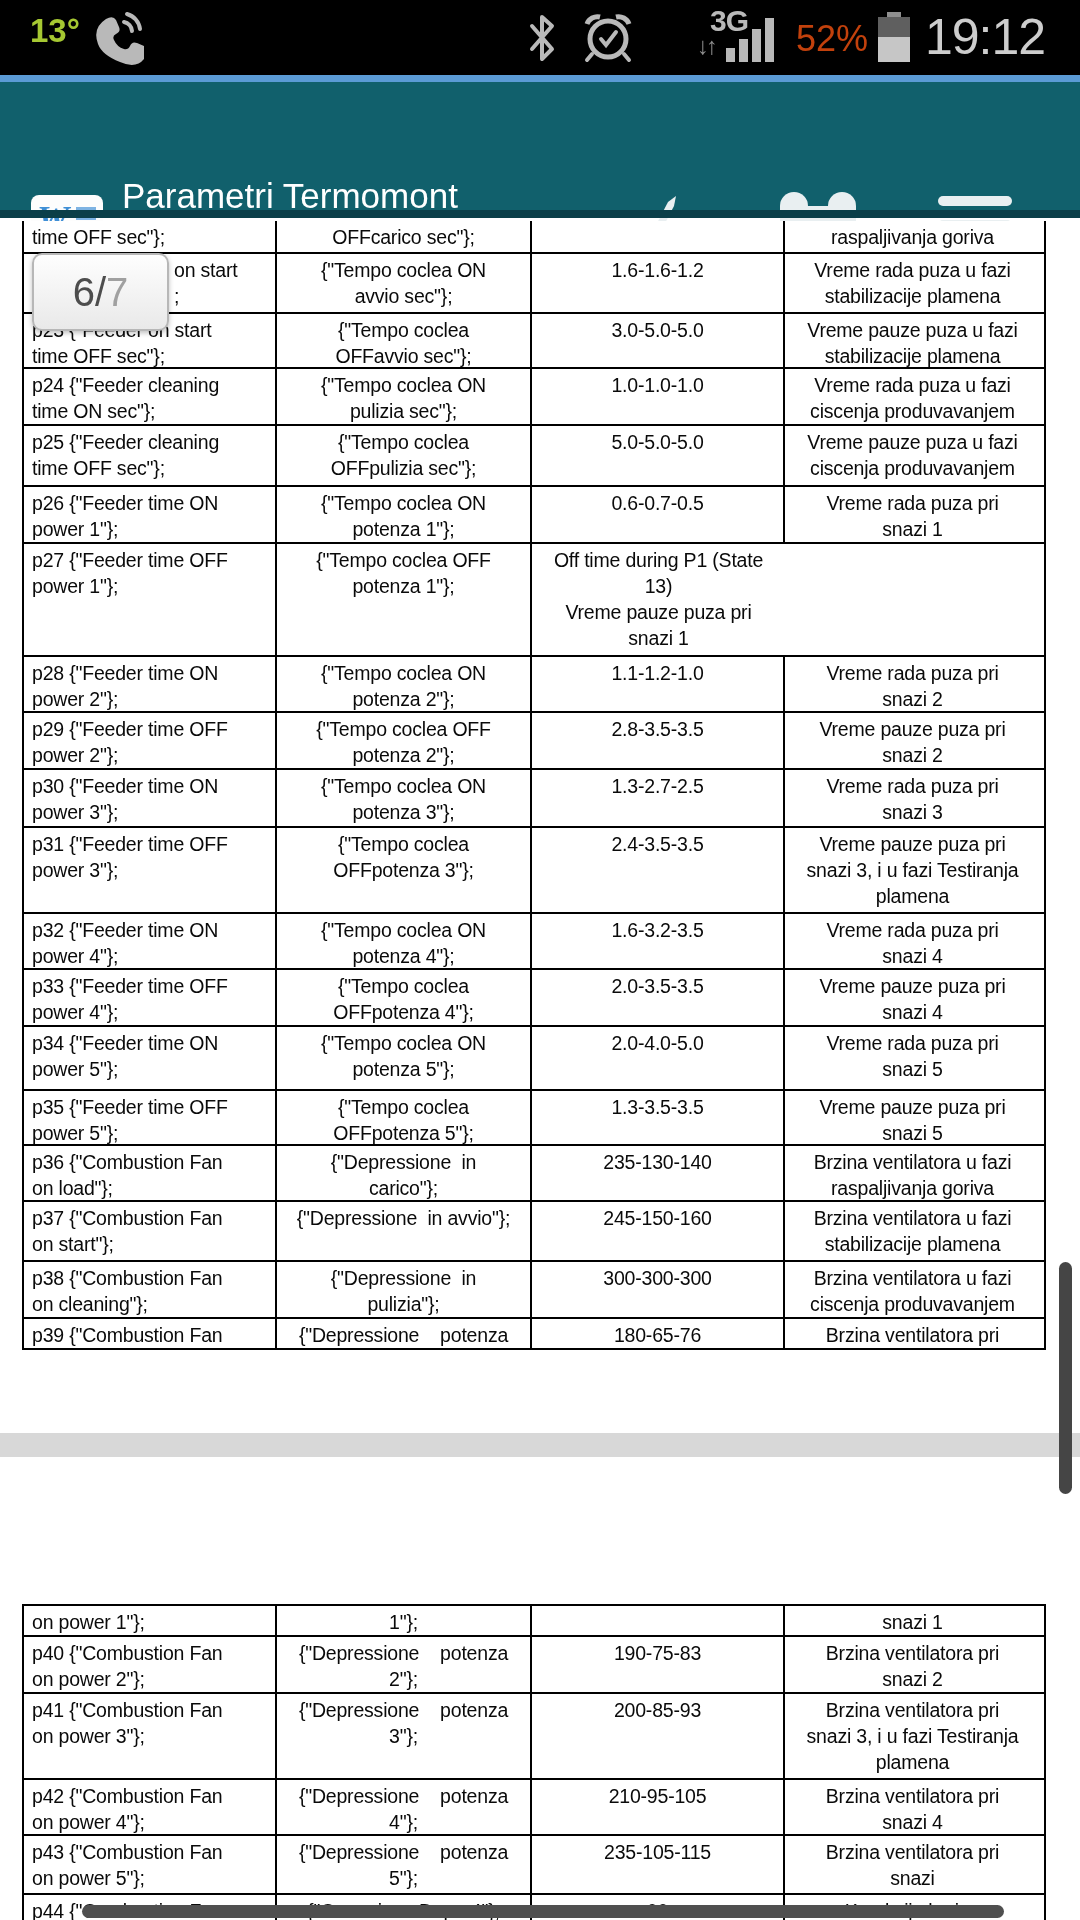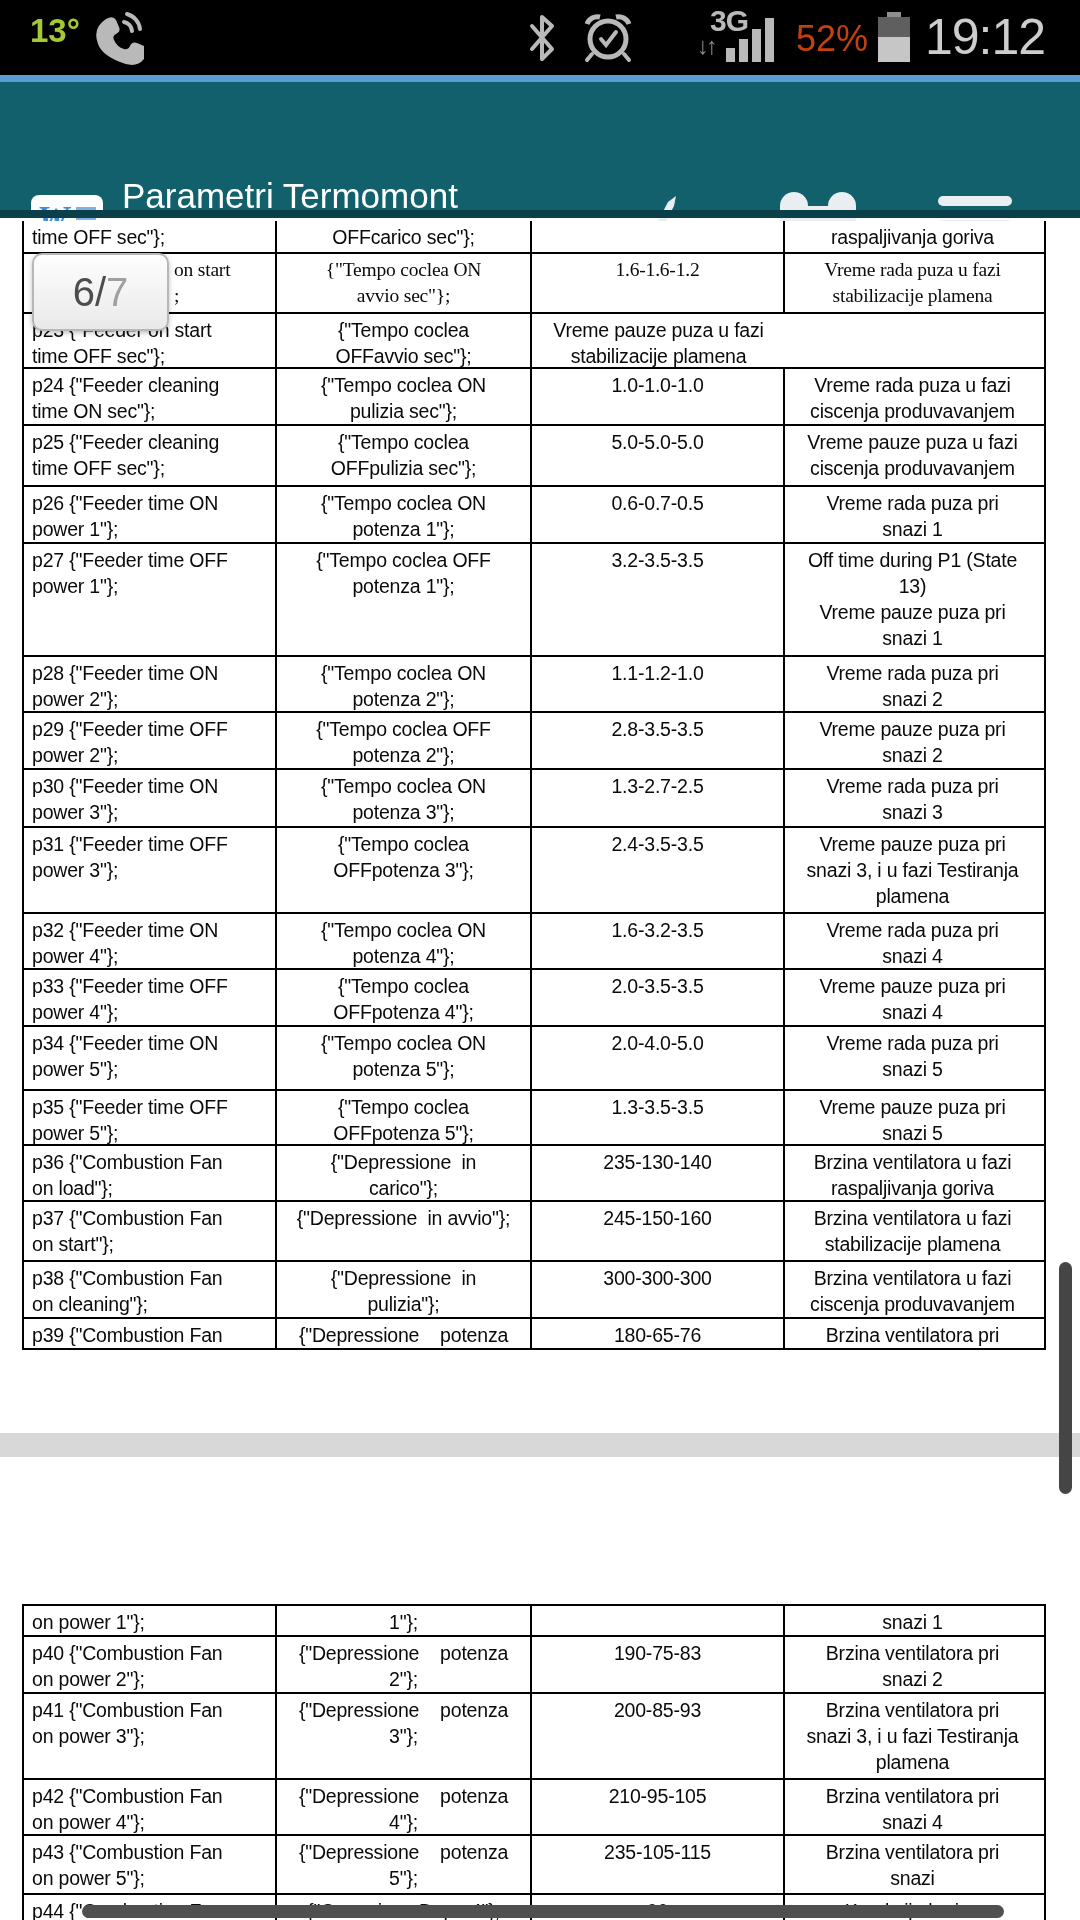--- a/index.html
+++ b/index.html
@@ -164,34 +164,35 @@
 </div>
 <div class="app-bar-edge"></div>
 
 <div id="page6-table" class="doc-table">
     <div class="trow" style="height: 31px;">
       <div class="tcell c1">time OFF sec"};</div>
       <div class="tcell c2">OFFcarico sec"};</div>
       <div class="tcell c3"></div>
       <div class="tcell c4">raspaljivanja goriva</div>
     </div>
-    <div class="trow" style="height: 58px; font-family: Liberation Serif, serif;">
+    <div class="trow" style="height: 58px;">
       <div class="tcell c1 indent">on start
 ;</div>
       <div class="tcell c2">{"Tempo coclea ON
 avvio sec"};</div>
       <div class="tcell c3">1.6-1.6-1.2</div>
       <div class="tcell c4">Vreme rada puza u fazi
 stabilizacije plamena</div>
     </div>
     <div class="trow" style="height: 53px;">
       <div class="tcell c1">p23 {"Feeder on start
 time OFF sec"};</div>
       <div class="tcell c2">{"Tempo coclea
 OFFavvio sec"};</div>
+      <div class="tcell c3">3.0-5.0-5.0</div>
       <div class="tcell c4">Vreme pauze puza u fazi
 stabilizacije plamena</div>
     </div>
     <div class="trow" style="height: 55px;">
       <div class="tcell c1">p24 {"Feeder cleaning
 time ON sec"};</div>
       <div class="tcell c2">{"Tempo coclea ON
 pulizia sec"};</div>
       <div class="tcell c3">1.0-1.0-1.0</div>
       <div class="tcell c4">Vreme rada puza u fazi
@@ -213,21 +214,20 @@
 potenza 1"};</div>
       <div class="tcell c3">0.6-0.7-0.5</div>
       <div class="tcell c4">Vreme rada puza pri
 snazi 1</div>
     </div>
     <div class="trow" style="height: 111px;">
       <div class="tcell c1">p27 {"Feeder time OFF
 power 1"};</div>
       <div class="tcell c2">{"Tempo coclea OFF
 potenza 1"};</div>
-      <div class="tcell c3">3.2-3.5-3.5</div>
       <div class="tcell c4">Off time during P1 (State
 13)
 Vreme pauze puza pri
 snazi 1</div>
     </div>
     <div class="trow" style="height: 54px;">
       <div class="tcell c1">p28 {"Feeder time ON
 power 2"};</div>
       <div class="tcell c2">{"Tempo coclea ON
 potenza 2"};</div>

